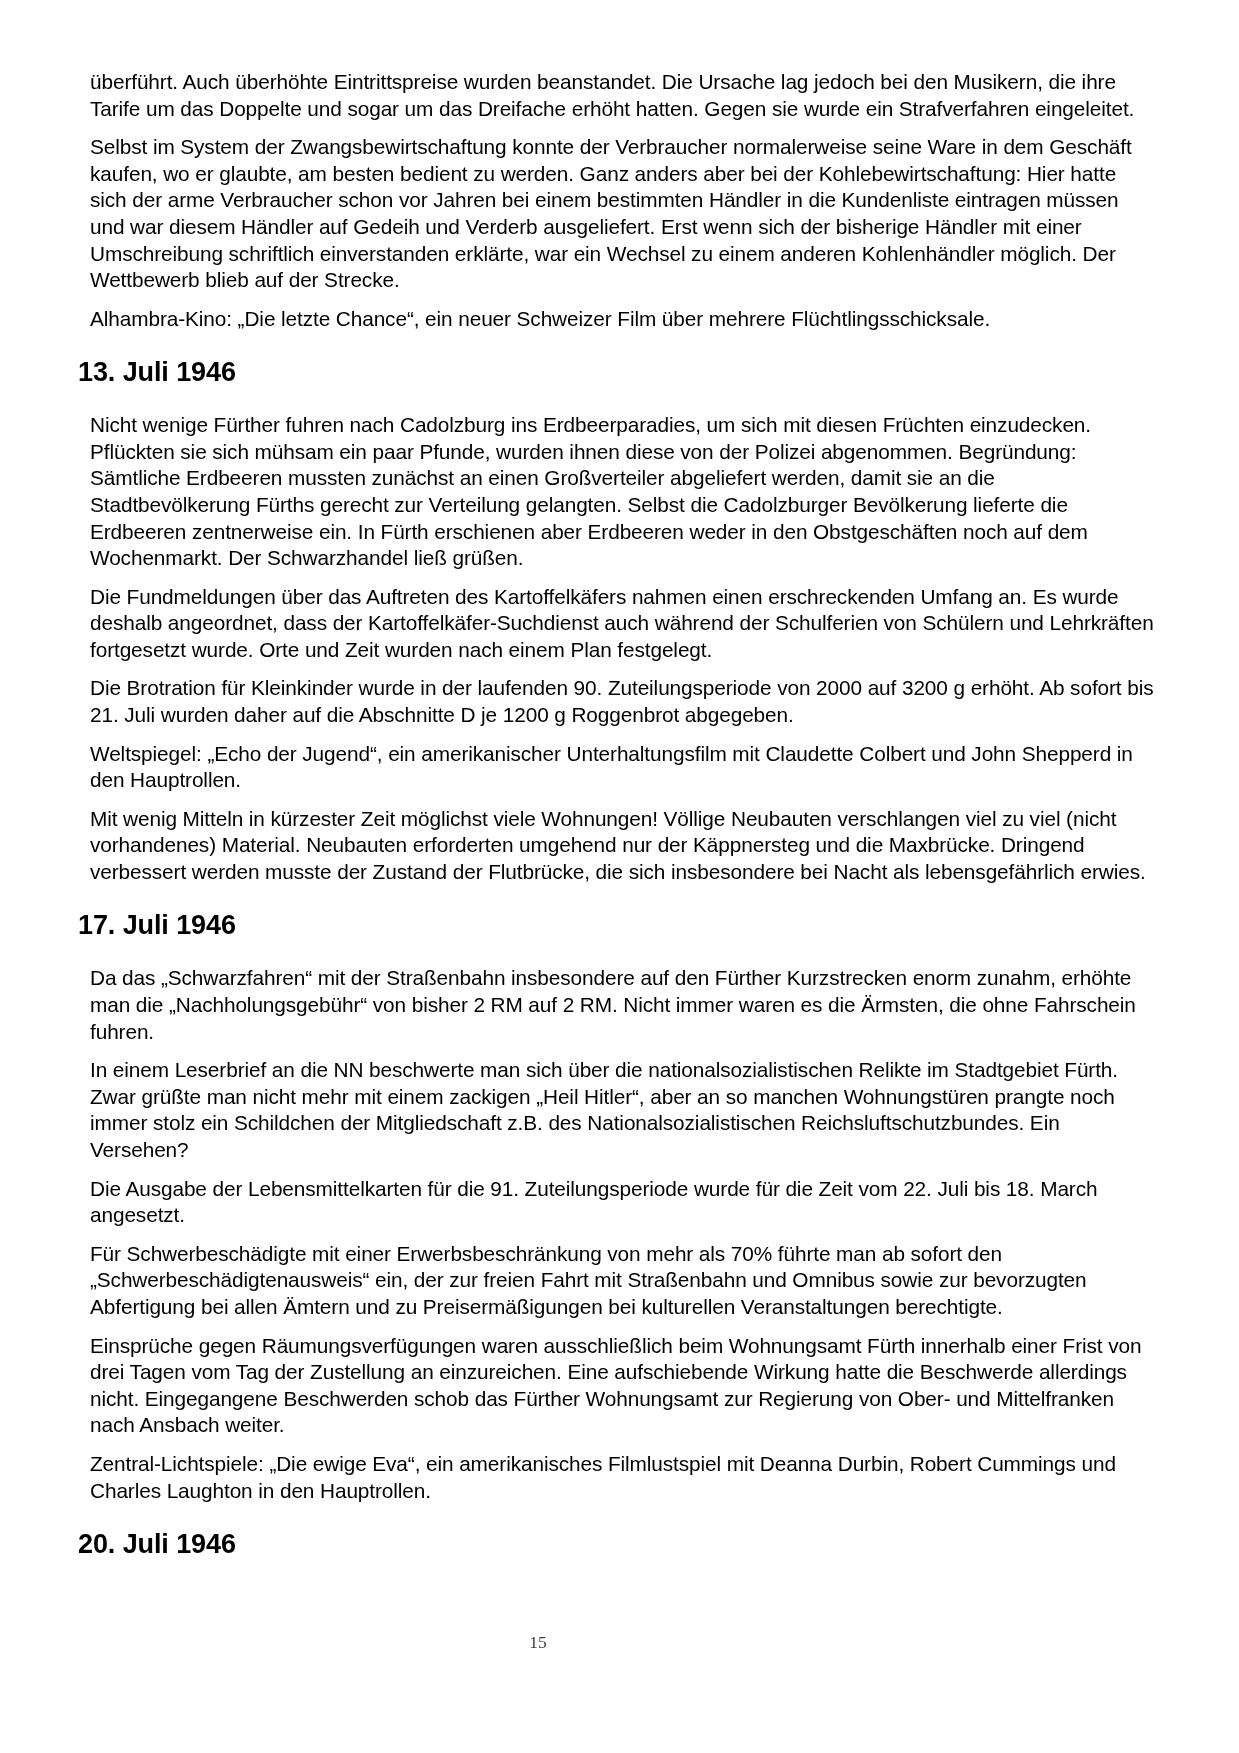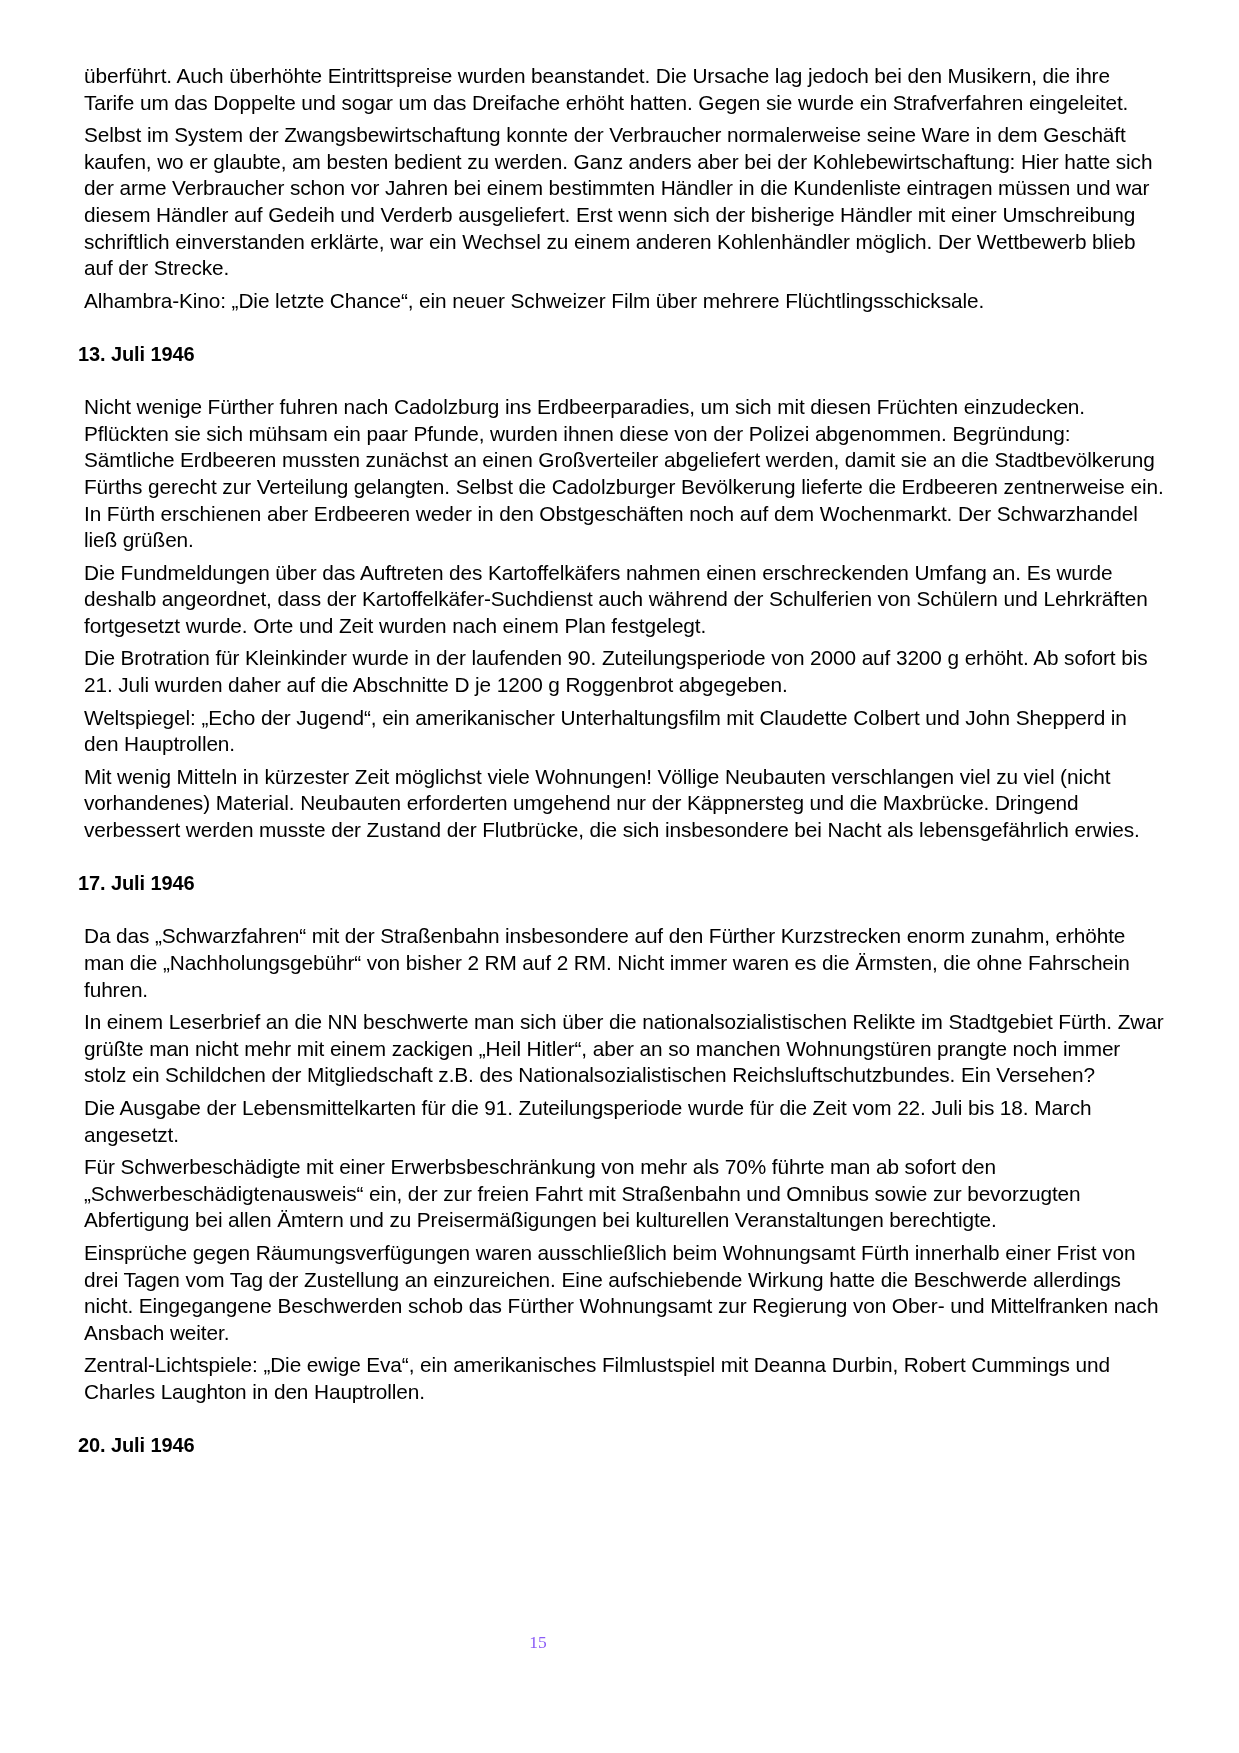--- a/index.html
+++ b/index.html
@@ -28,40 +28,40 @@
     position: absolute;
     top: 57px;
     left: 78px;
     width: 1092px;
     font-size: 20.8px;
     line-height: 26.6px;
     letter-spacing: -0.1px;
     text-align: left;
   }
   .text-block p {
-    margin: 6px;
+    margin: 12px;
     padding: 0;
   }
   .date-heading {
-    font-size: 20px;
+    font-size: 27px;
     line-height: 26.6px;
     font-weight: bold;
     margin: 26.6px 0 26.6px 0;
     padding: 0;
   }
   .page-number {
     position: absolute;
     top: 1631px;
     left: 478px;
     width: 120px;
     text-align: center;
     font-family: "Liberation Serif", "DejaVu Serif", serif;
     font-size: 17.5px;
     line-height: 22px;
-    color: #8b5cf6;
+    color: #404040;
   }
 </style>
 </head>
 <body>
 
 <main class="page">
 
   <div class="text-block">
     <p>überführt. Auch überhöhte Eintrittspreise wurden beanstandet. Die Ursache lag jedoch bei den Musikern, die ihre Tarife um das Doppelte und sogar um das Dreifache erhöht hatten. Gegen sie wurde ein Strafverfahren eingeleitet.</p>
     <p>Selbst im System der Zwangsbewirtschaftung konnte der Verbraucher normalerweise seine Ware in dem Geschäft kaufen, wo er glaubte, am besten bedient zu werden. Ganz anders aber bei der Kohlebewirtschaftung: Hier hatte sich der arme Verbraucher schon vor Jahren bei einem bestimmten Händler in die Kundenliste eintragen müssen und war diesem Händler auf Gedeih und Verderb ausgeliefert. Erst wenn sich der bisherige Händler mit einer Umschreibung schriftlich einverstanden erklärte, war ein Wechsel zu einem anderen Kohlenhändler möglich. Der Wettbewerb blieb auf der Strecke.</p>

